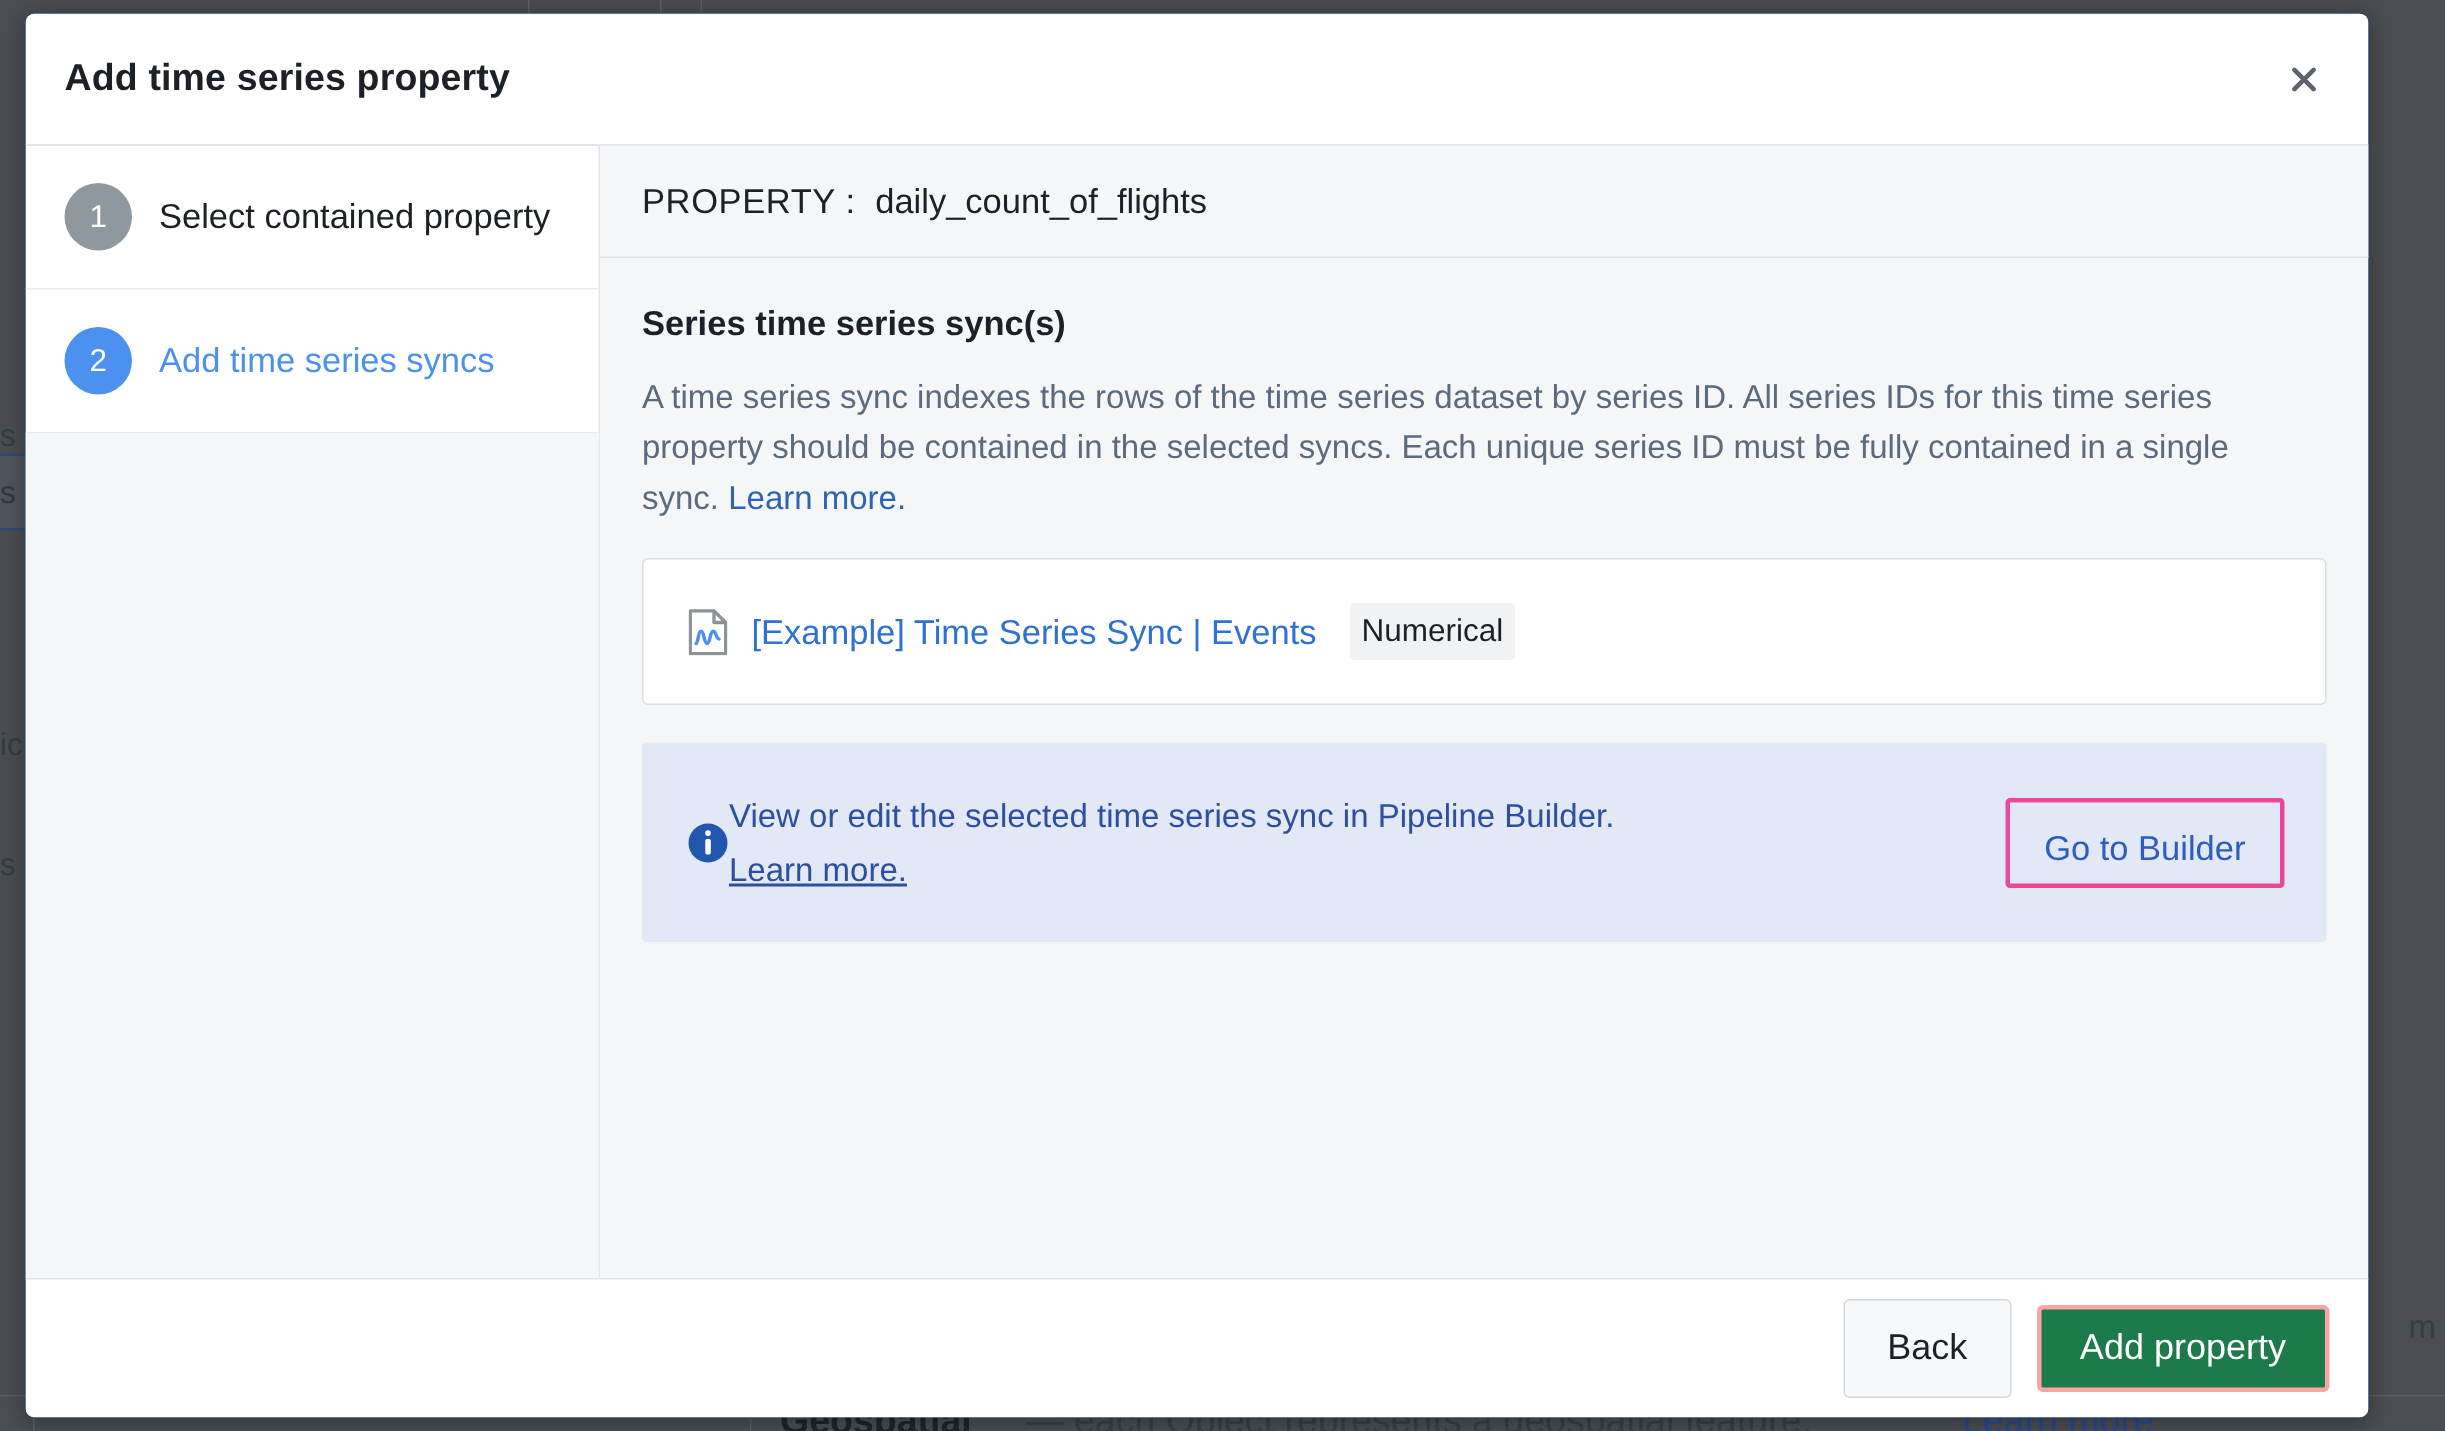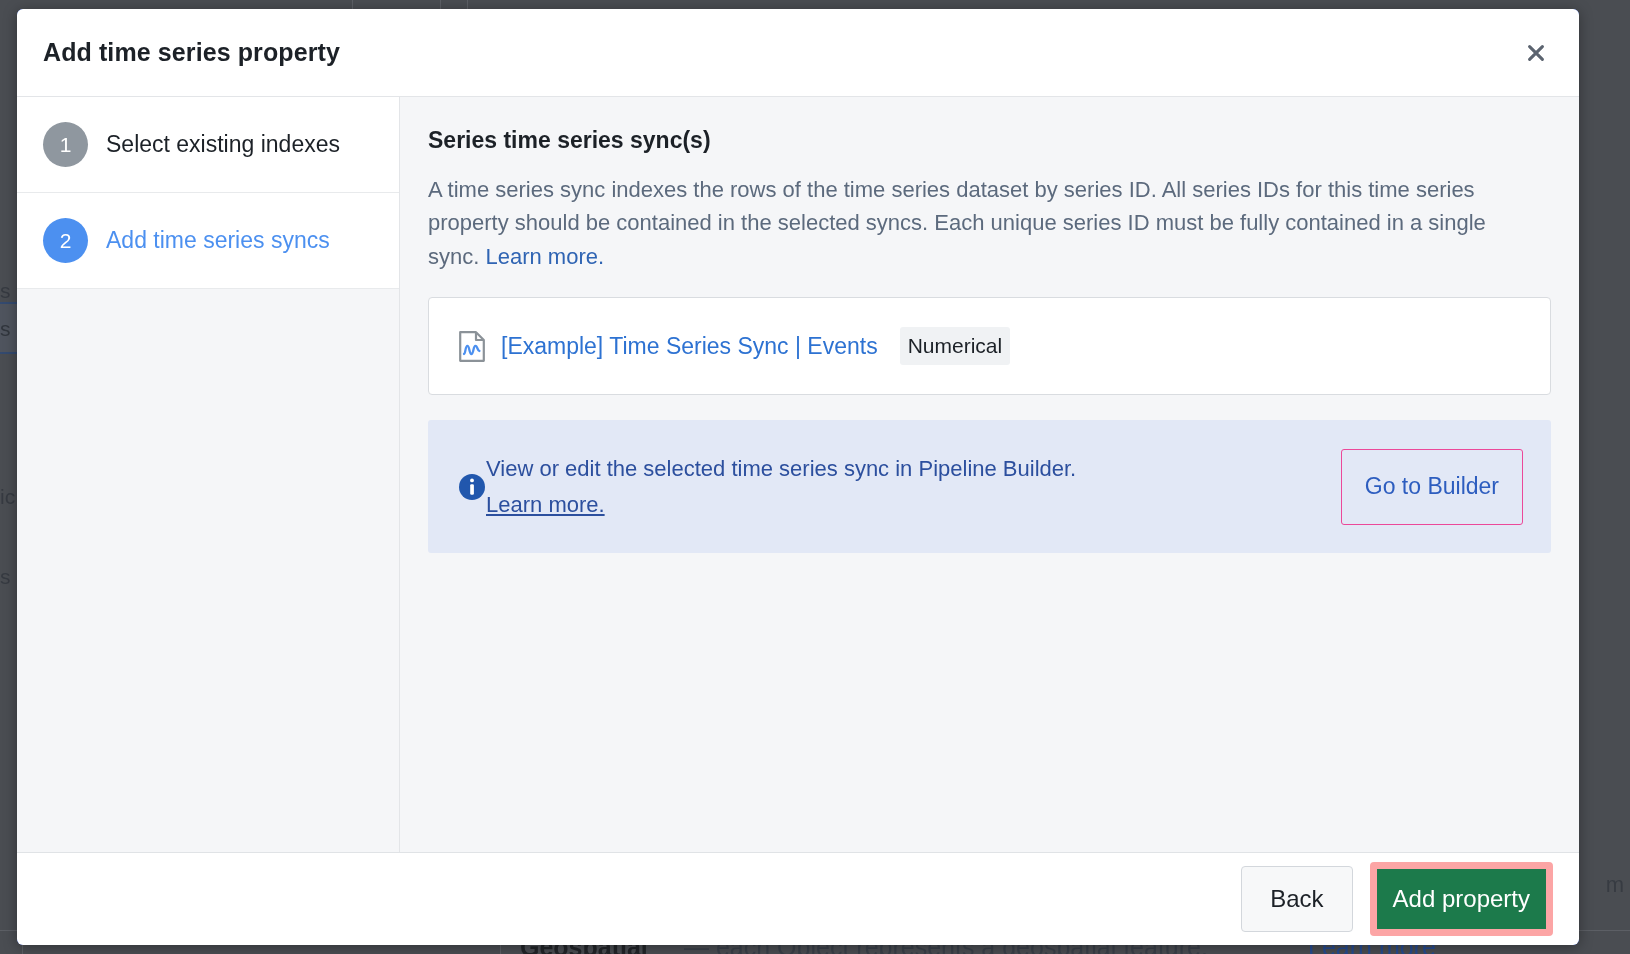--- a/index.html
+++ b/index.html
@@ -291,27 +291,27 @@
   }
   #callout-link {
     display: inline-block;
     margin-top: 2px;
     color: #2c4f9e;
     text-decoration: underline;
     cursor: pointer;
   }
   #go-to-builder-button {
     background: transparent;
-    border: 1px solid #ec4899;
+    border: 3px solid #ec4899;
     border-radius: 3px;
     color: #2d5dbf;
     font-size: 23px;
     font-family: inherit;
     padding: 17px 23px;
-    height: 76px;
+    height: 60px;
     cursor: pointer;
     white-space: nowrap;
   }
 
   
   #modal-footer {
     height: 93px;
     min-height: 93px;
     background: #ffffff;
     border-top: 1px solid #e0e3e6;
@@ -327,27 +327,27 @@
     border-radius: 4px;
     color: #1c2127;
     font-size: 24px;
     font-family: inherit;
     height: 66px;
     padding: 0 28px;
     cursor: pointer;
   }
   #add-property-button {
     background: #1c7a4b;
-    border: 7px solid #fca5a5;
+    border: 3px solid #fca5a5;
     border-radius: 4px;
     color: #ffffff;
     font-size: 24px;
     font-family: inherit;
-    height: 74px;
-    padding: 0 16px;
+    height: 58px;
+    padding: 0 26px;
     cursor: pointer;
   }
 </style>
 </head>
 <body>
 
 <div id="backdrop">
   <div class="bg-col-divider" style="left:352px"></div>
   <div class="bg-col-divider" style="left:440px"></div>
   <div class="bg-col-divider" style="left:467px"></div>
@@ -378,33 +378,37 @@
       </svg>
     </div>
   </div>
 
   <div id="modal-body">
 
     <div id="steps-sidebar">
 
       <div class="step-item">
         <div class="step-badge gray">1</div>
-        <div class="step-label">Select existing indexes</div>
+        <div class="step-label">Select contained property</div>
       </div>
 
       <div class="step-item">
         <div class="step-badge blue">2</div>
         <div class="step-label active">Add time series syncs</div>
       </div>
 
       <div class="filler"></div>
     </div>
 
     <div id="panel">
 
+      <div id="property-bar">
+        <span id="property-bar-label">PROPERTY :</span>
+        <span id="property-bar-value">daily_count_of_flights</span>
+      </div>
 
       <div id="panel-content">
 
         <div id="section-heading">Series time series sync(s)</div>
 
         <div id="section-desc"><span>A time series sync indexes the rows of the time series dataset by series ID. All series IDs for this time series property should be contained in the selected syncs. Each unique series ID must be fully contained in a single sync. </span><span class="inline-link">Learn more.</span></div>
 
         <div id="sync-card">
           <svg id="sync-file-icon" viewBox="0 0 26 31">
             <path d="M1.2 1.2 H17 L24.8 9 V29.8 H1.2 Z" fill="#ffffff" stroke="#8b9298" stroke-width="2.2" stroke-linejoin="round"></path>

